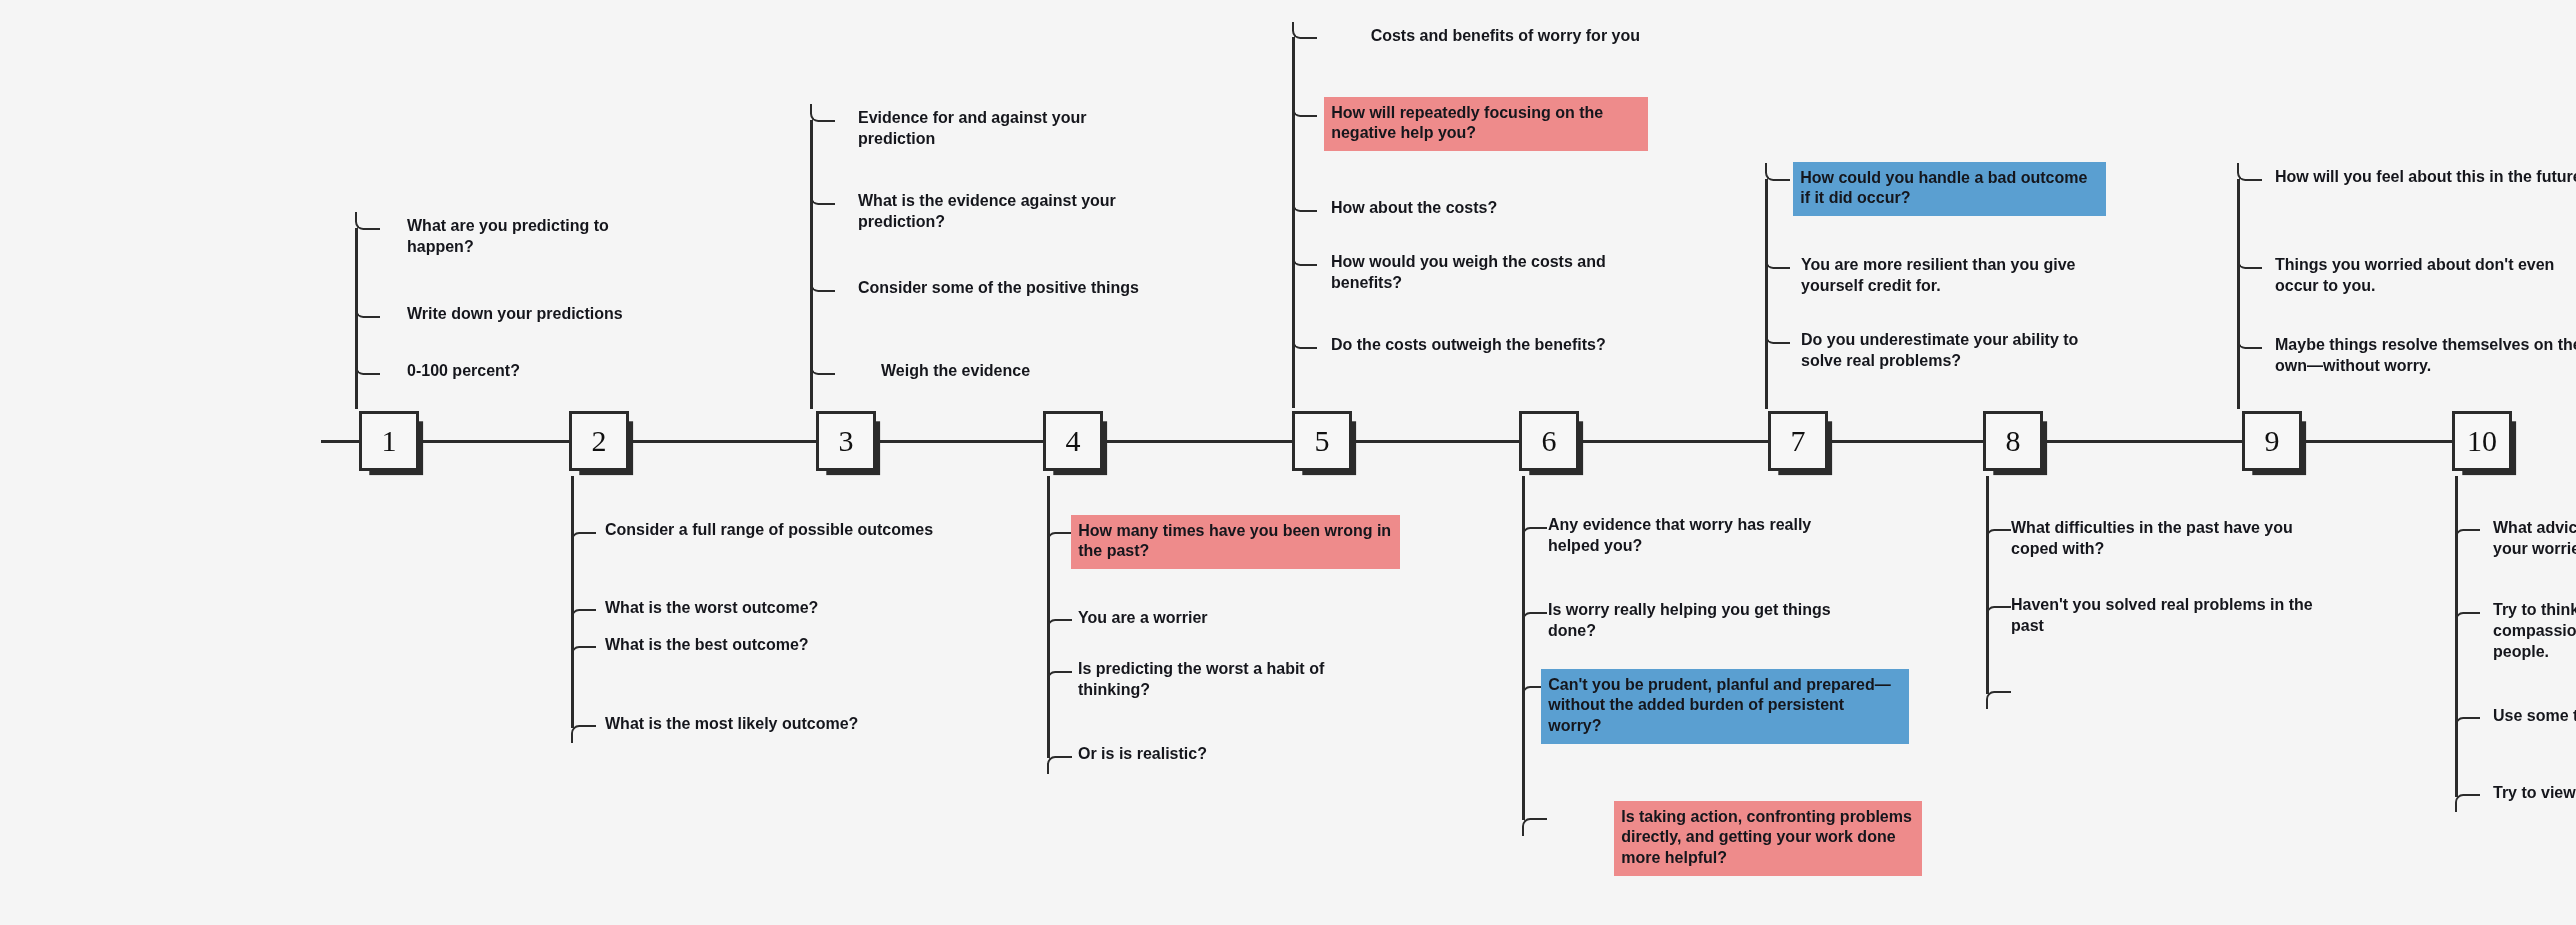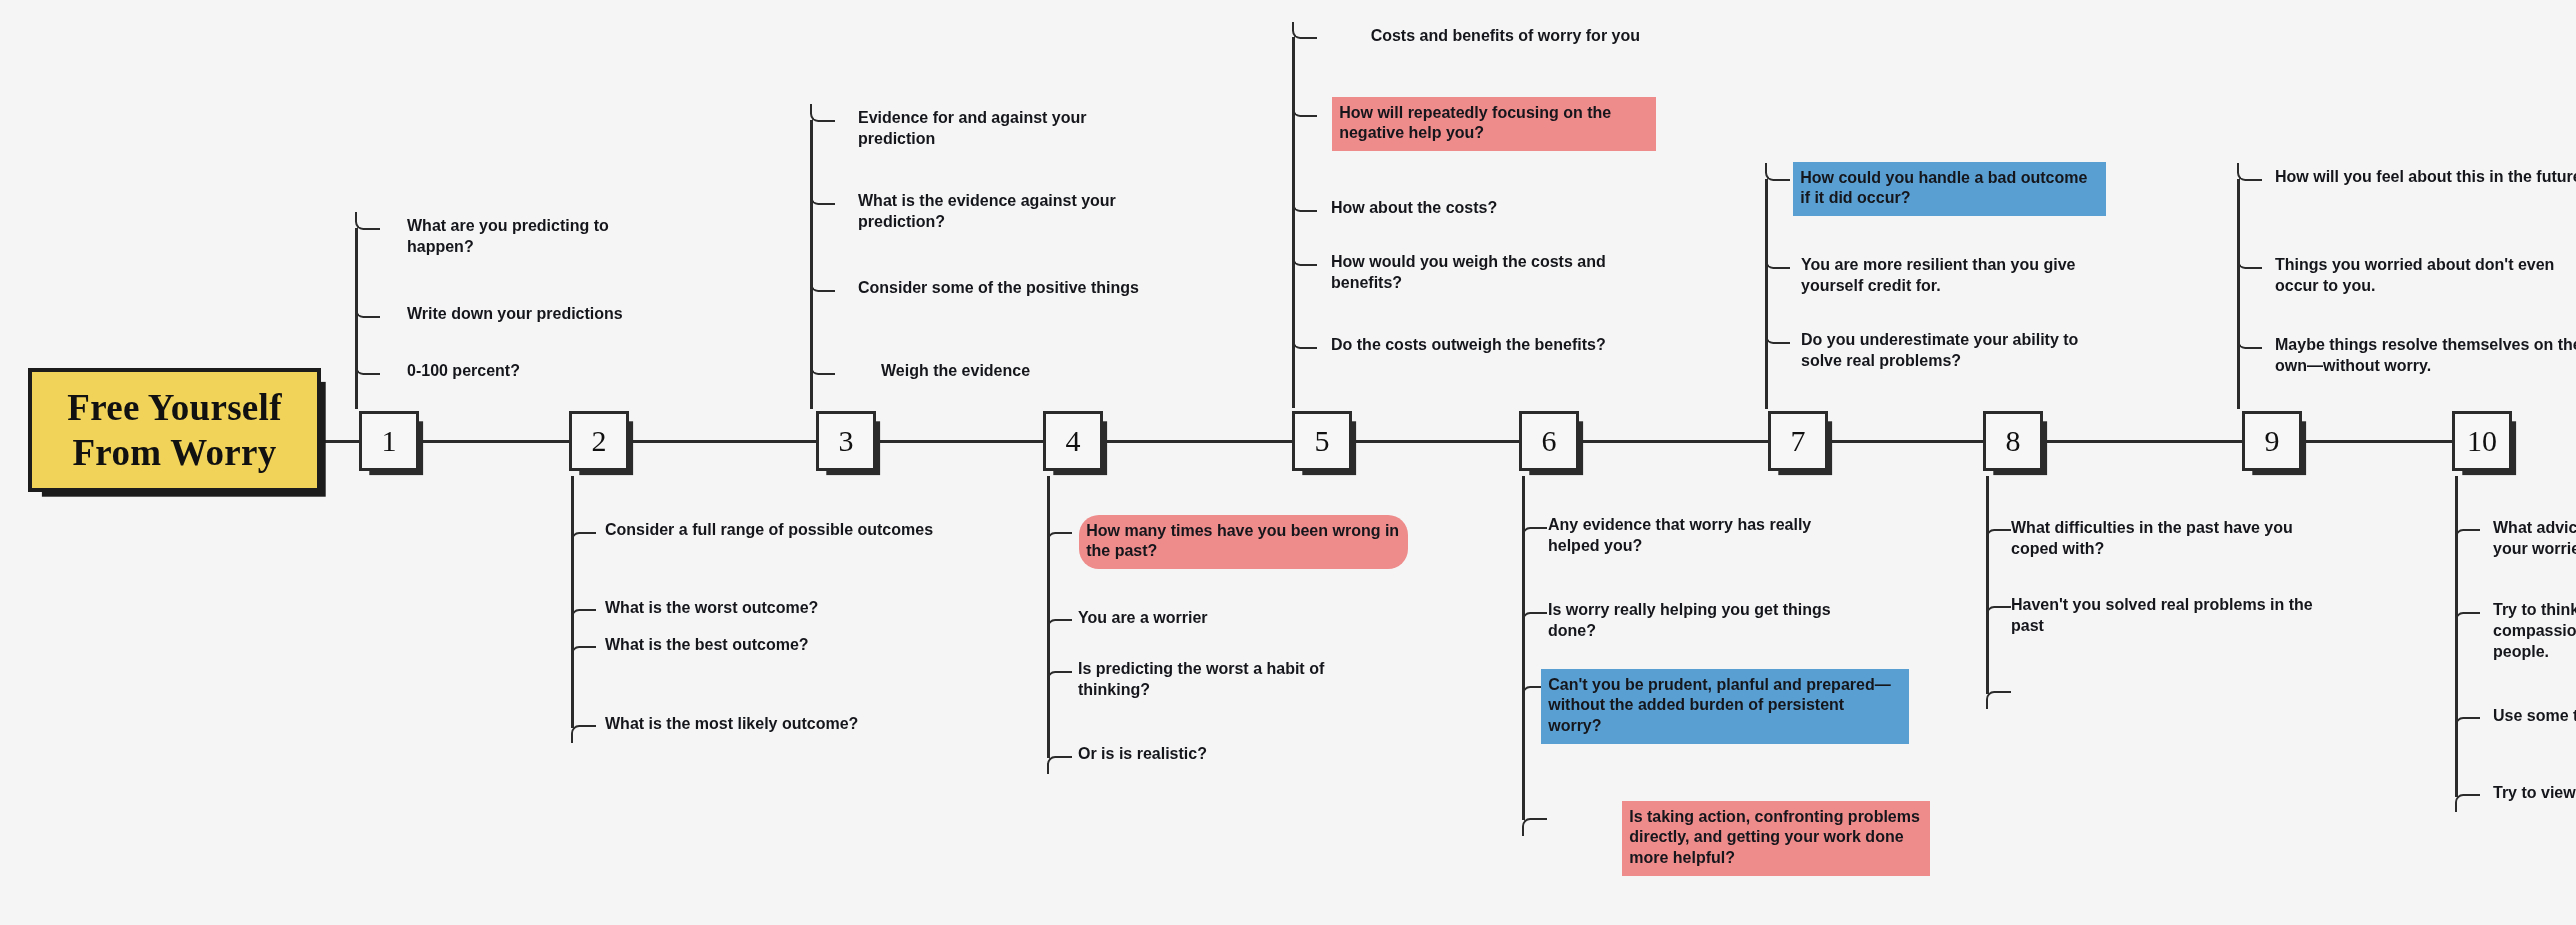--- a/index.html
+++ b/index.html
@@ -87,34 +87,30 @@
     line-height:1.30;
     color:#15161c;
     font-weight:600;
     z-index:4;
     box-sizing:border-box;
   }
   .leaf.hl{
     padding:5.7px 7.2px 6.7px 7.2px;
     font-weight:bold;
   }
-  .leaf.pink{background:#ee8b8b;margin-left:8px;}
+  .leaf.pink{background:#ee8b8b;}
   .leaf.blue{background:#5a9fd1;}
 </style>
 </head>
 <body>
 
 <div id="stage">
 
   <div class="spine" style="left:321px; top:440px; width:2143px;"></div>
 
-  <div class="title-card">
-    <div class="ln">Free Yourself</div>
-    <div class="ln">From Worry</div>
-  </div>
 
 <div class="node" style="left:359px; top:411px;">
       <span>1</span>
     </div>
     <div class="trunk" style="left:355px; top:228px; height:181px;"></div>
     <div class="elbow up" style="left:355px; top:212px;"></div>
     <div class="leaf" style="left:407px; top:216px; width:258px;">What are you predicting to happen?</div>
     <div class="elbow up" style="left:355px; top:300px;"></div>
     <div class="leaf" style="left:407px; top:304px; width:258px;">Write down your predictions</div>
     <div class="elbow up" style="left:355px; top:357px;"></div>
@@ -141,21 +137,21 @@
     <div class="leaf" style="left:858px; top:191px; width:289px;">What is the evidence against your prediction?</div>
     <div class="elbow up" style="left:810px; top:274px;"></div>
     <div class="leaf" style="left:858px; top:278px; width:289px;">Consider some of the positive things</div>
     <div class="elbow up" style="left:810px; top:357px;"></div>
     <div class="leaf" style="left:881px; top:361px; width:289px;">Weigh the evidence</div>
     <div class="node" style="left:1043px; top:411px;">
       <span>4</span>
     </div>
     <div class="trunk" style="left:1047px; top:476px; height:282px;"></div>
     <div class="elbow down" style="left:1047px; top:532px;"></div>
-    <div class="leaf hl pink" style="left:1071px; top:515px; width:329px;border-radius:20px;">How many times have you been wrong in the past?</div>
+    <div class="leaf hl pink" style="left:1071px; top:515px; width:329px;">How many times have you been wrong in the past?</div>
     <div class="elbow down" style="left:1047px; top:619px;"></div>
     <div class="leaf" style="left:1078px; top:608px; width:314px;">You are a worrier</div>
     <div class="elbow down" style="left:1047px; top:671px;"></div>
     <div class="leaf" style="left:1078px; top:659px; width:314px;">Is predicting the worst a habit of thinking?</div>
     <div class="elbow down" style="left:1047px; top:756px;"></div>
     <div class="leaf" style="left:1078px; top:744px; width:314px;">Or is is realistic?</div>
     <div class="node" style="left:1292px; top:411px;">
       <span>5</span>
     </div>
     <div class="trunk" style="left:1292px; top:37px; height:371px;"></div>

